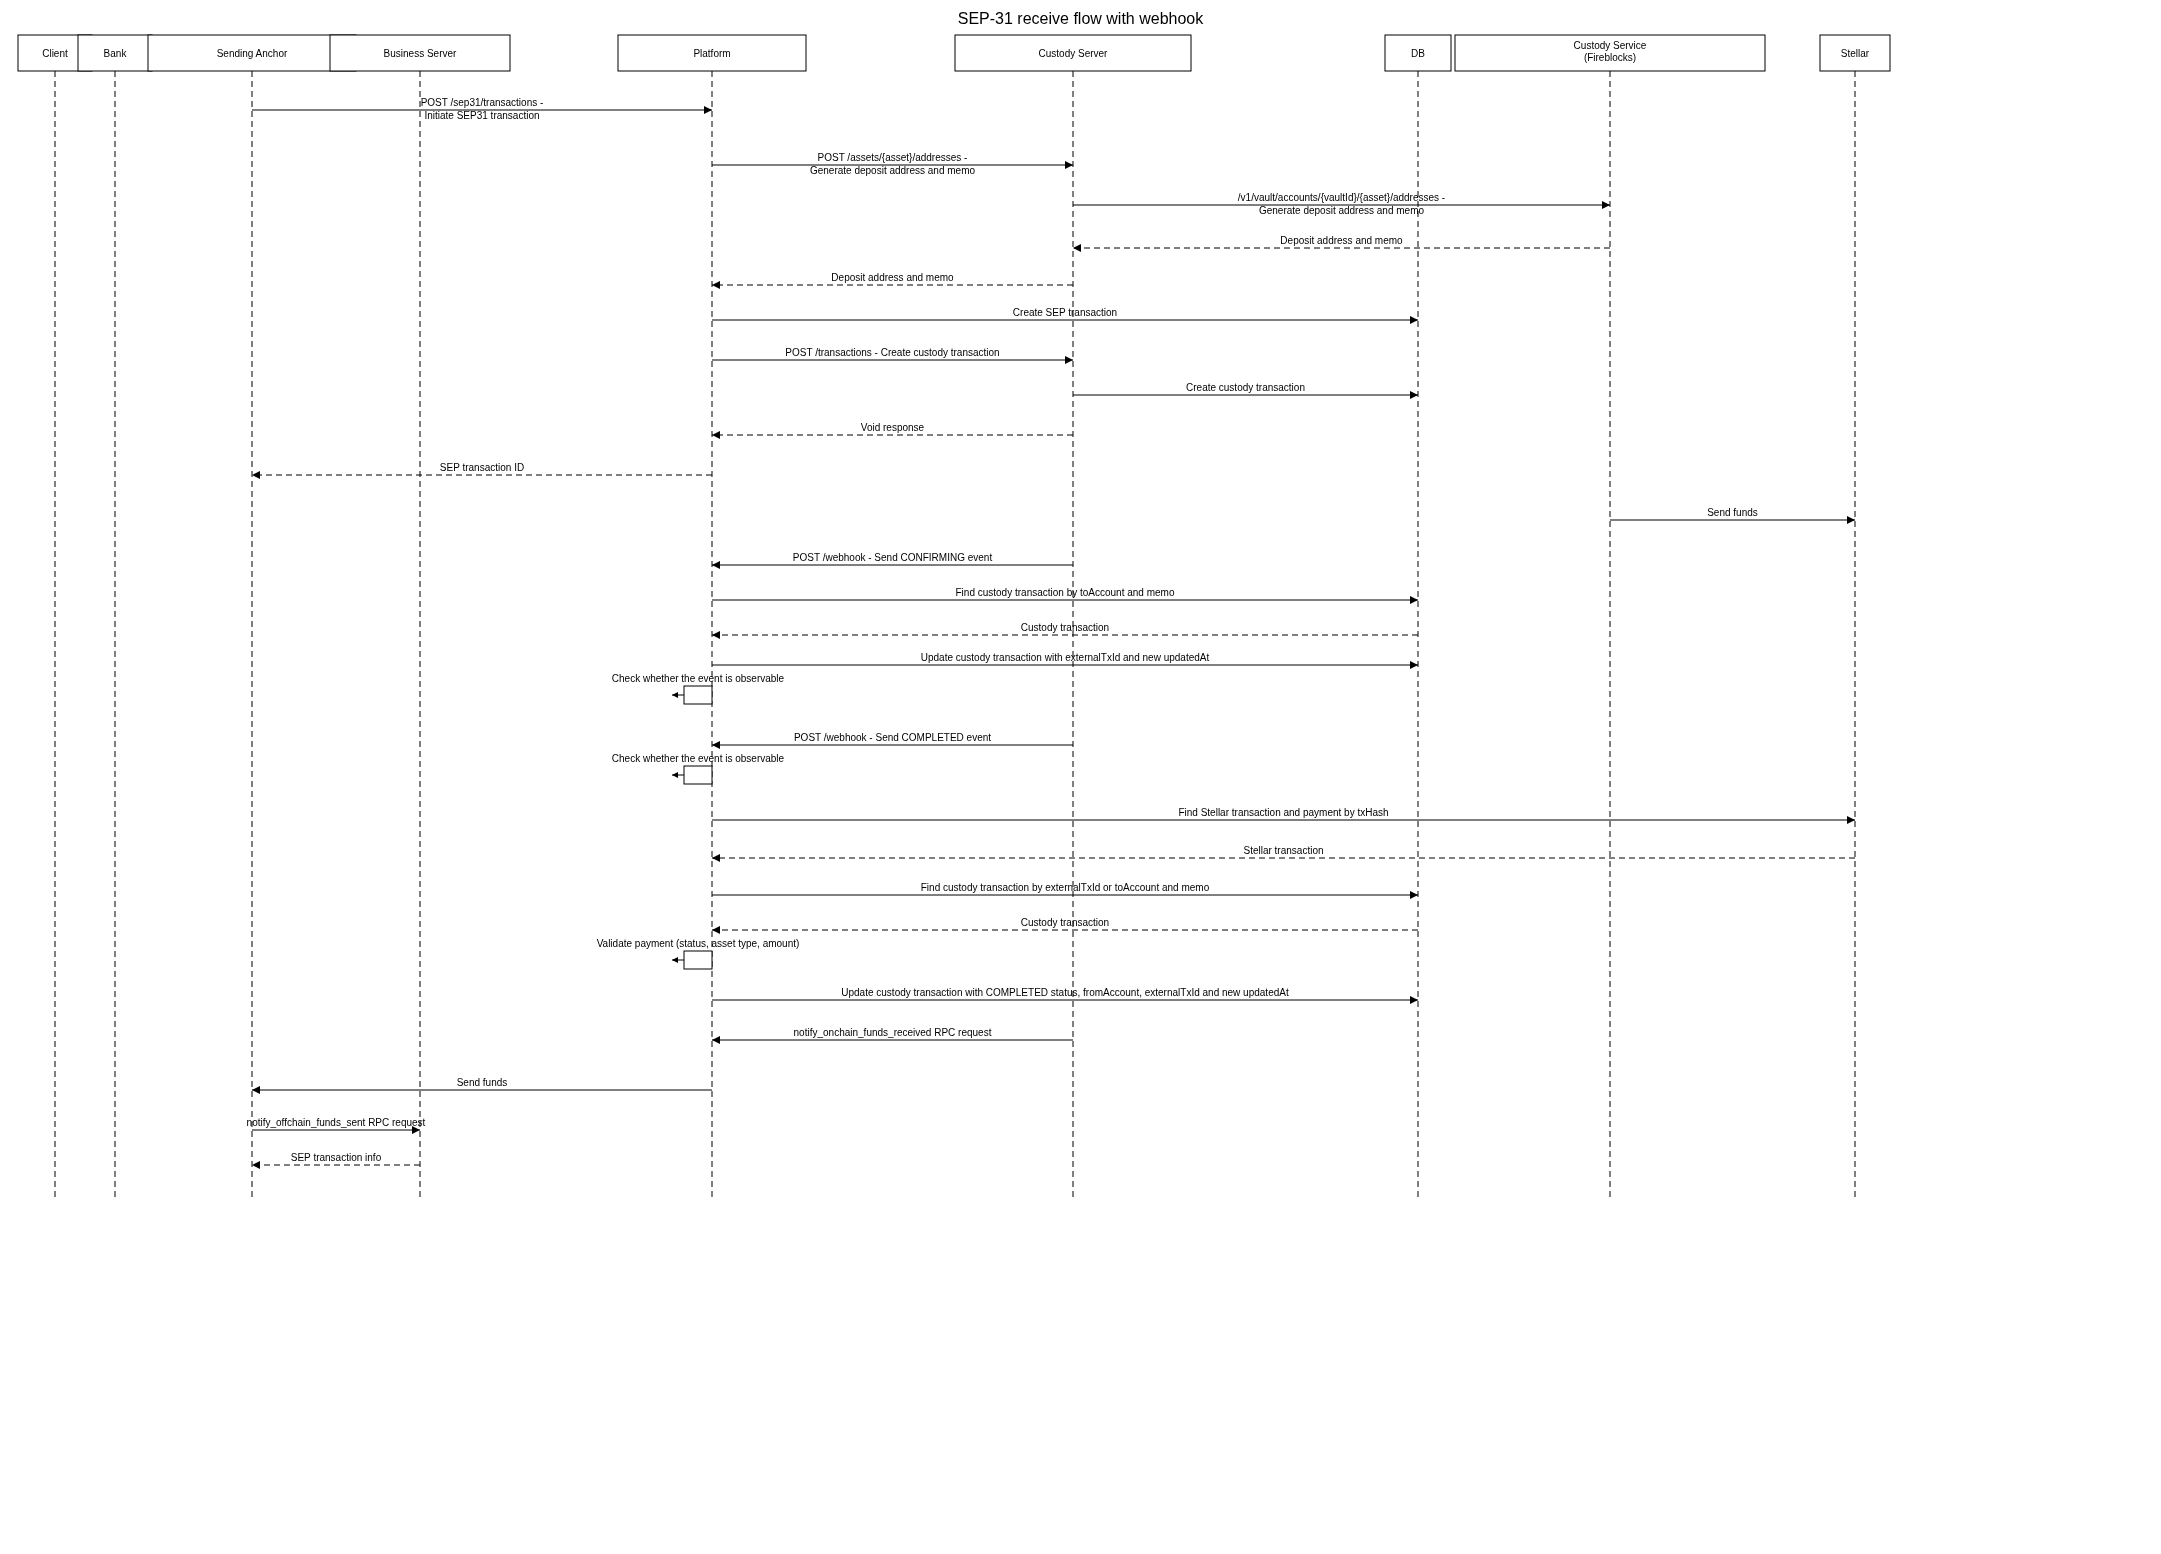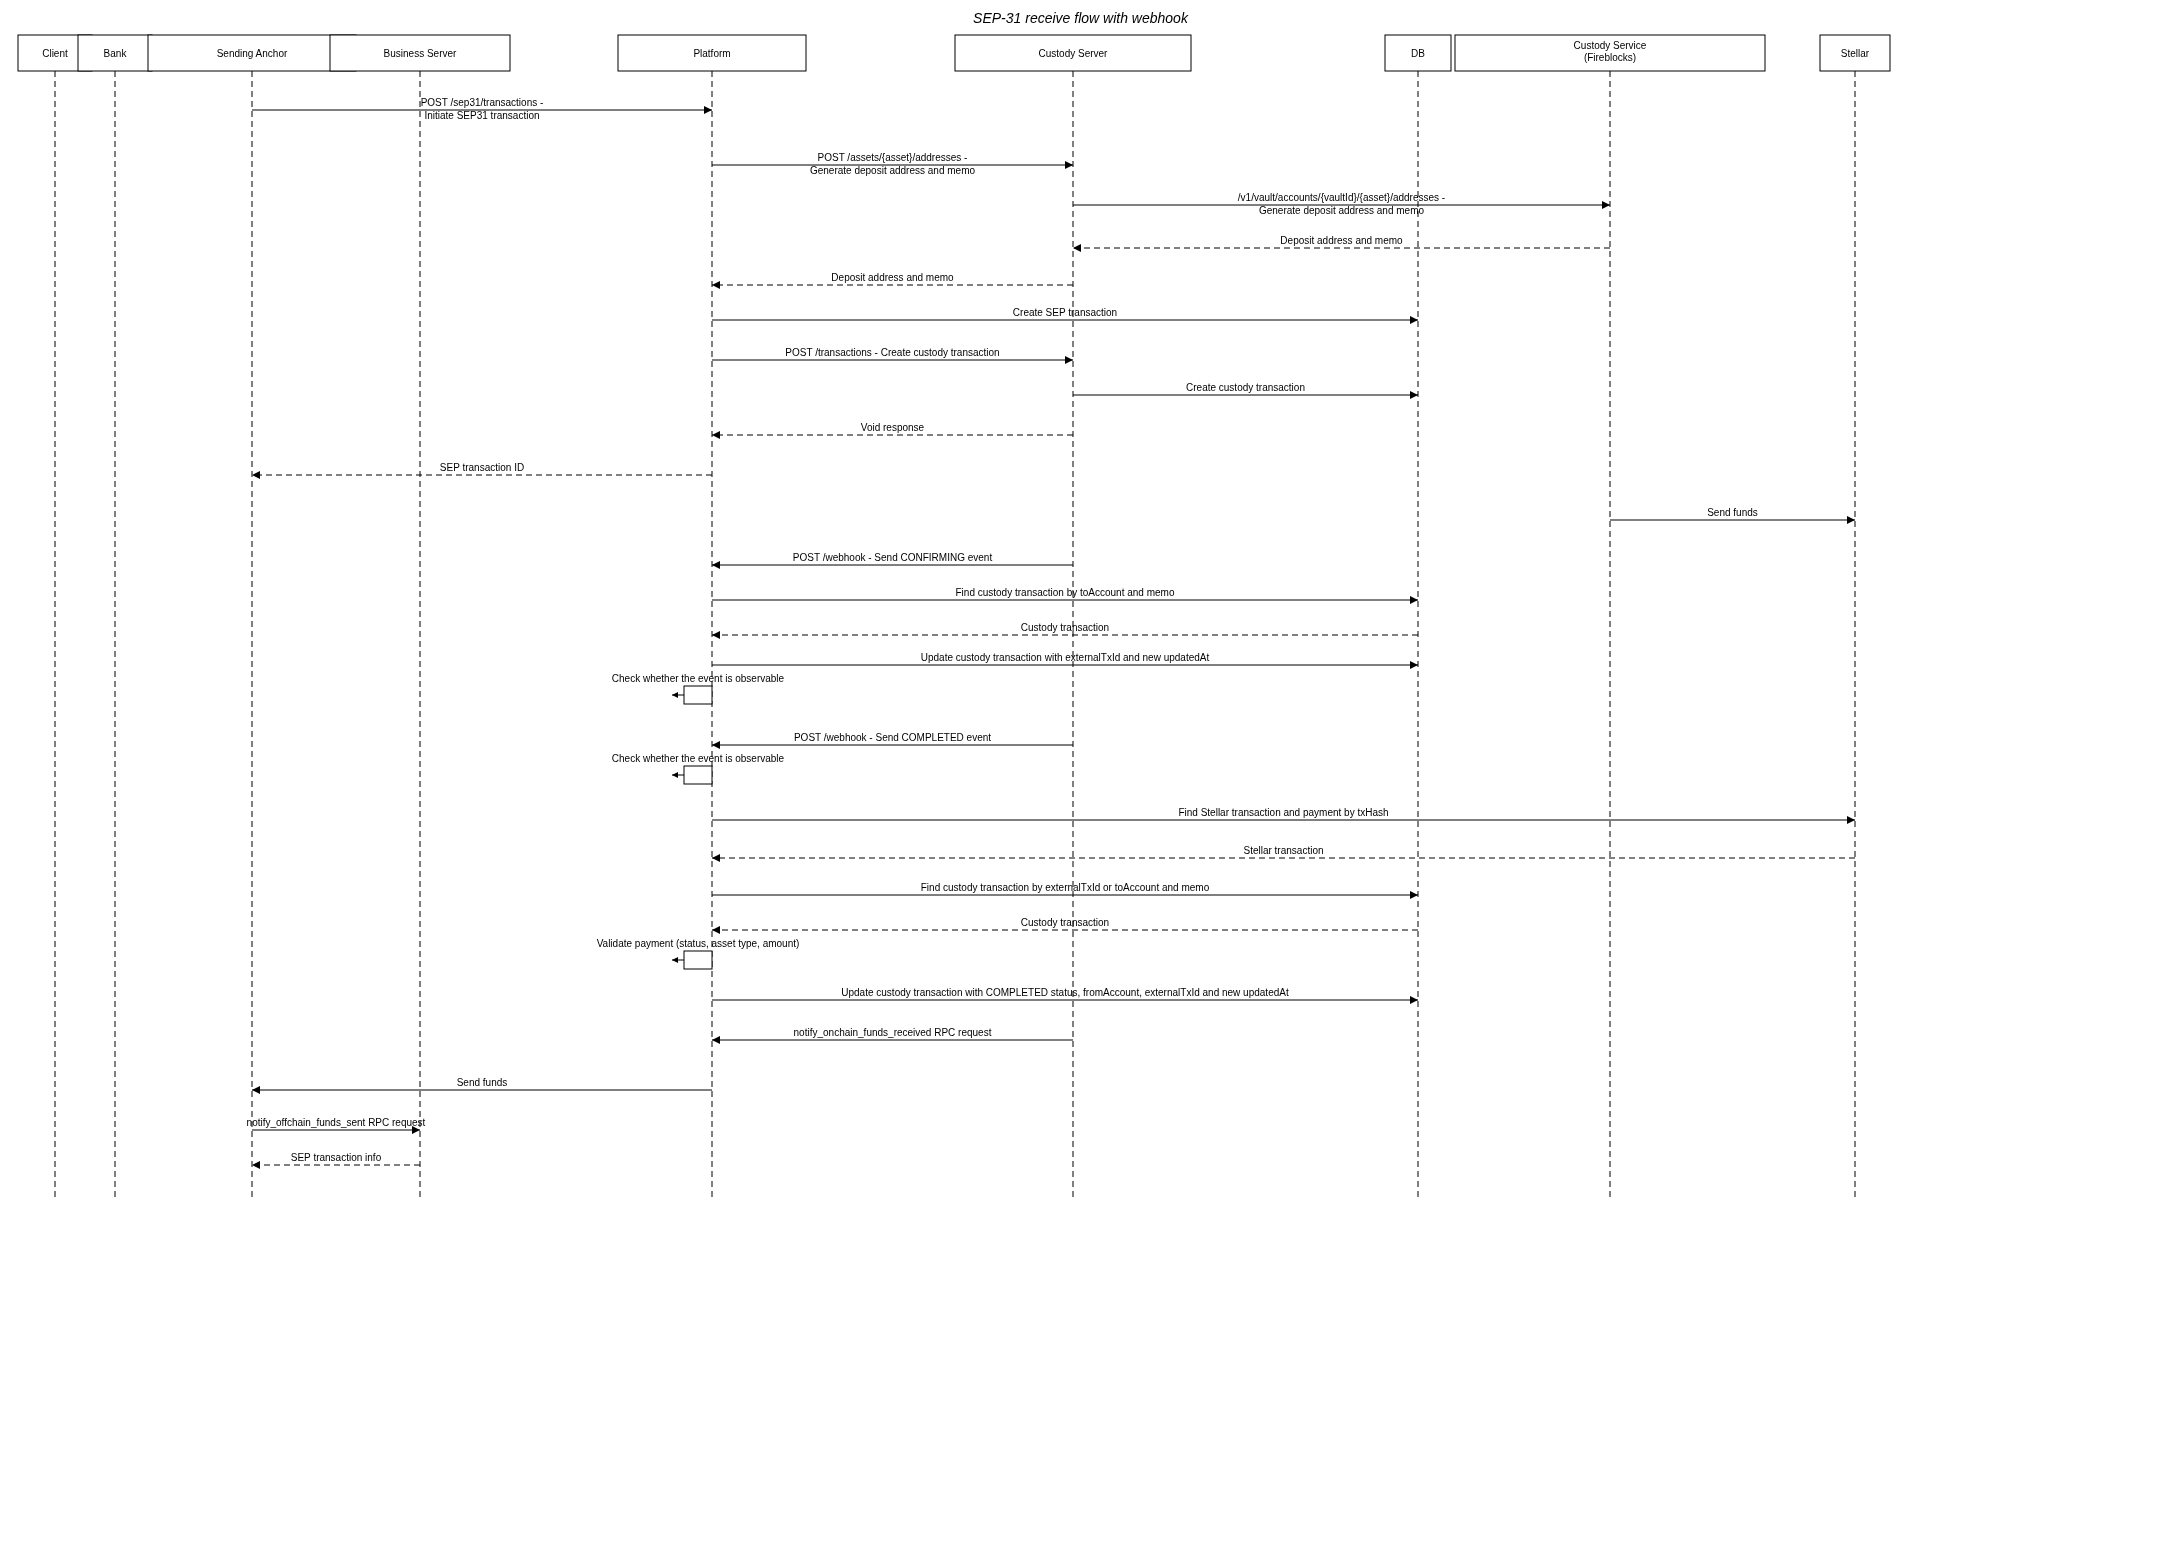--- a/index.html
+++ b/index.html
@@ -8,24 +8,23 @@
       position: relative;
       width: 2161px;
       height: 1554px;
       overflow: hidden;
     }
     .title {
       position: absolute;
       top: 10px;
       left: 50%;
       transform: translateX(-50%);
-      font-size: 14px;
+      font-size: 16px;
       font-weight: normal;
       white-space: nowrap;
-      font-style: italic;
     }
     
     #main-svg {
       position: absolute;
       top: 0;
       left: 0;
     }
   </style>
 </head>
 <body>

